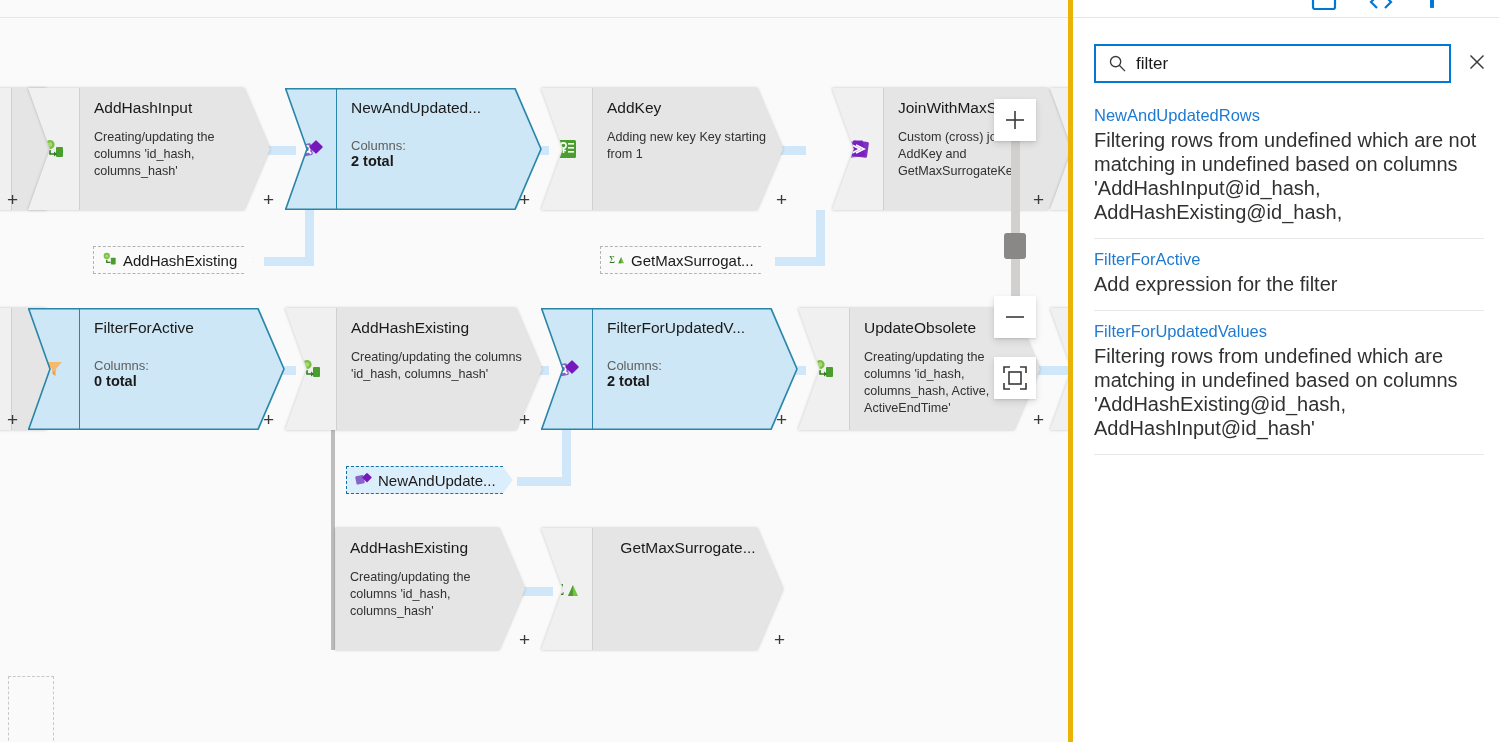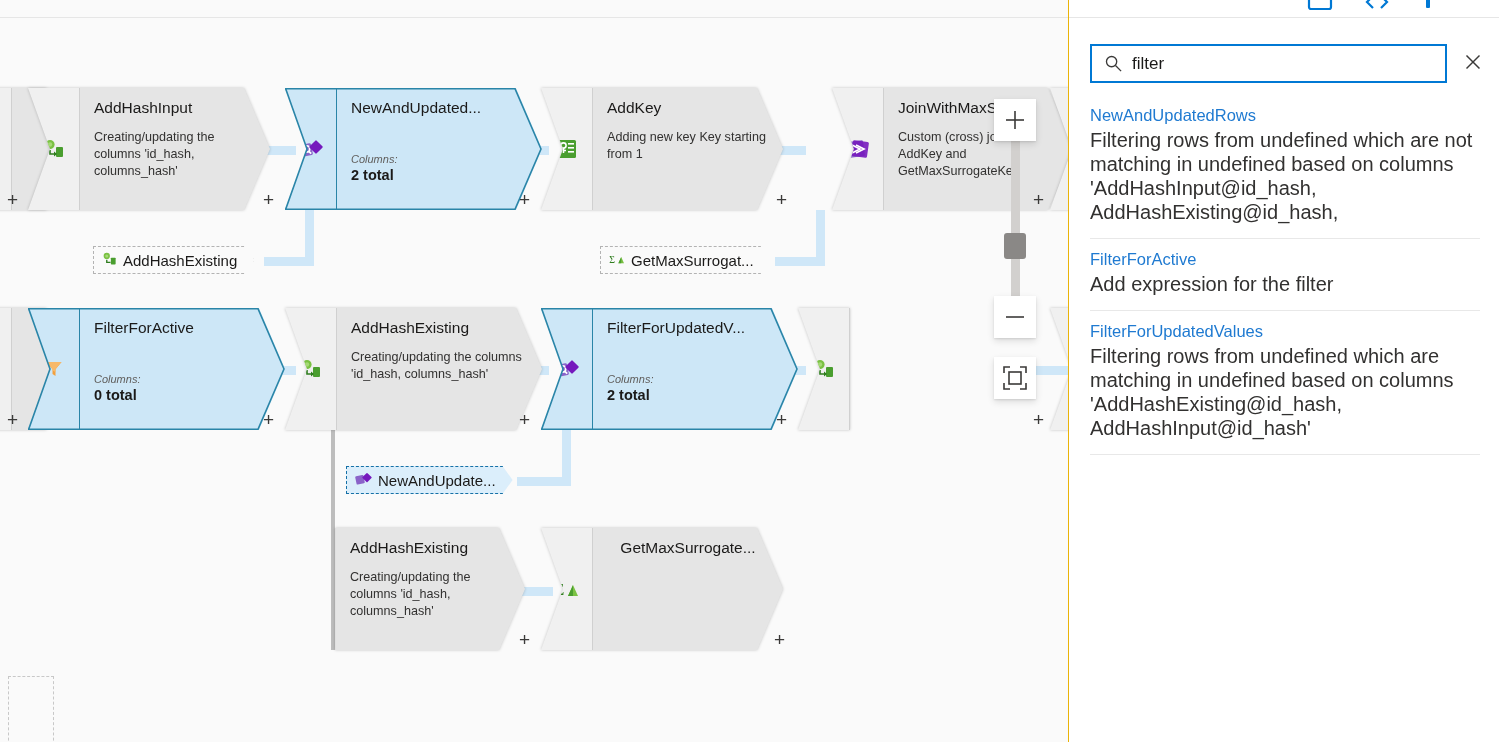--- a/index.html
+++ b/index.html
@@ -63,21 +63,21 @@
     pointer-events: none;
   }
   .node-title {
     font-size: 15.5px; color: #1b1a19; line-height: 19px;
     white-space: nowrap; overflow: hidden;
   }
   .node-desc {
     margin-top: 12px;
     font-size: 12.6px; color: #323130; line-height: 17px;
   }
-  .node-cols-label { margin-top: 36px; font-size: 11px; color: #605e5c; line-height: 13px; font-style: italic; }
+  .node-cols-label { margin-top: 22px; font-size: 13px; color: #605e5c; line-height: 13px; }
   .node-cols-value { font-size: 14.5px; color: #1b1a19; font-weight: bold; line-height: 19px; }
 
   
   .plus-handle {
     position: absolute;
     font-size: 19px; color: #3b3a39; line-height: 1;
     font-family: "Liberation Sans", sans-serif;
     user-select: none;
   }
 
@@ -117,21 +117,21 @@
   }
   .zoom-thumb {
     position: absolute; width: 22px; height: 26px; background: #8a8886; border-radius: 3px;
   }
 
   
   #panel {
     position: absolute; left: 1068px; top: 0;
     width: 431px; height: 742px;
     background: #ffffff;
-    border-left: 1px solid #eab308;
+    border-left: 5px solid #eab308;
     padding-left: 27px;
   }
   #panel-top-rule {
     position: absolute; left: 0; top: 17px; width: 431px; height: 1px; background: #e6e6e6;
   }
   #panel-icons { position: absolute; left: 0; top: 0; width: 431px; height: 17px; }
   .top-icon { position: absolute; top: -8px; color: #0078d4; }
 
   #search-row {
     position: absolute; left: 21px; top: 44px;
@@ -372,20 +372,24 @@
 
     <div class="node" style="left:798px; top:308px;">
       <div class="icon-pane">
         <svg width="22" height="20" viewBox="0 0 22 20" aria-hidden="true">
           <circle cx="7" cy="5.5" r="4.6" fill="#7ac143"></circle>
           <circle cx="7" cy="5.5" r="2.2" fill="#a6d977"></circle>
           <rect x="13" y="8" width="7" height="10" rx="1" fill="#4a9e2f"></rect>
           <path d="M7 11 L7 15 L12.5 15" stroke="#2f7d1e" stroke-width="1.6" fill="none"></path>
           <path d="M11 12.5 L14 15 L11 17.5 Z" fill="#2f7d1e"></path>
         </svg>
+      </div>
+      <div class="body-pane" style="width:190px;">
+        <div class="node-title">UpdateObsolete</div>
+        <div class="node-desc">Creating/updating the columns 'id_hash, columns_hash, Active, ActiveEndTime'</div>
       </div>
     </div>
     <span class="plus-handle" style="left:1033px; top:410px;">+</span>
 
     <div class="node" style="left:1050px; top:308px;">
       <div class="icon-pane"></div>
 
     </div>
 
     <div class="ref-chip active" style="left:346px; top:466px;">

